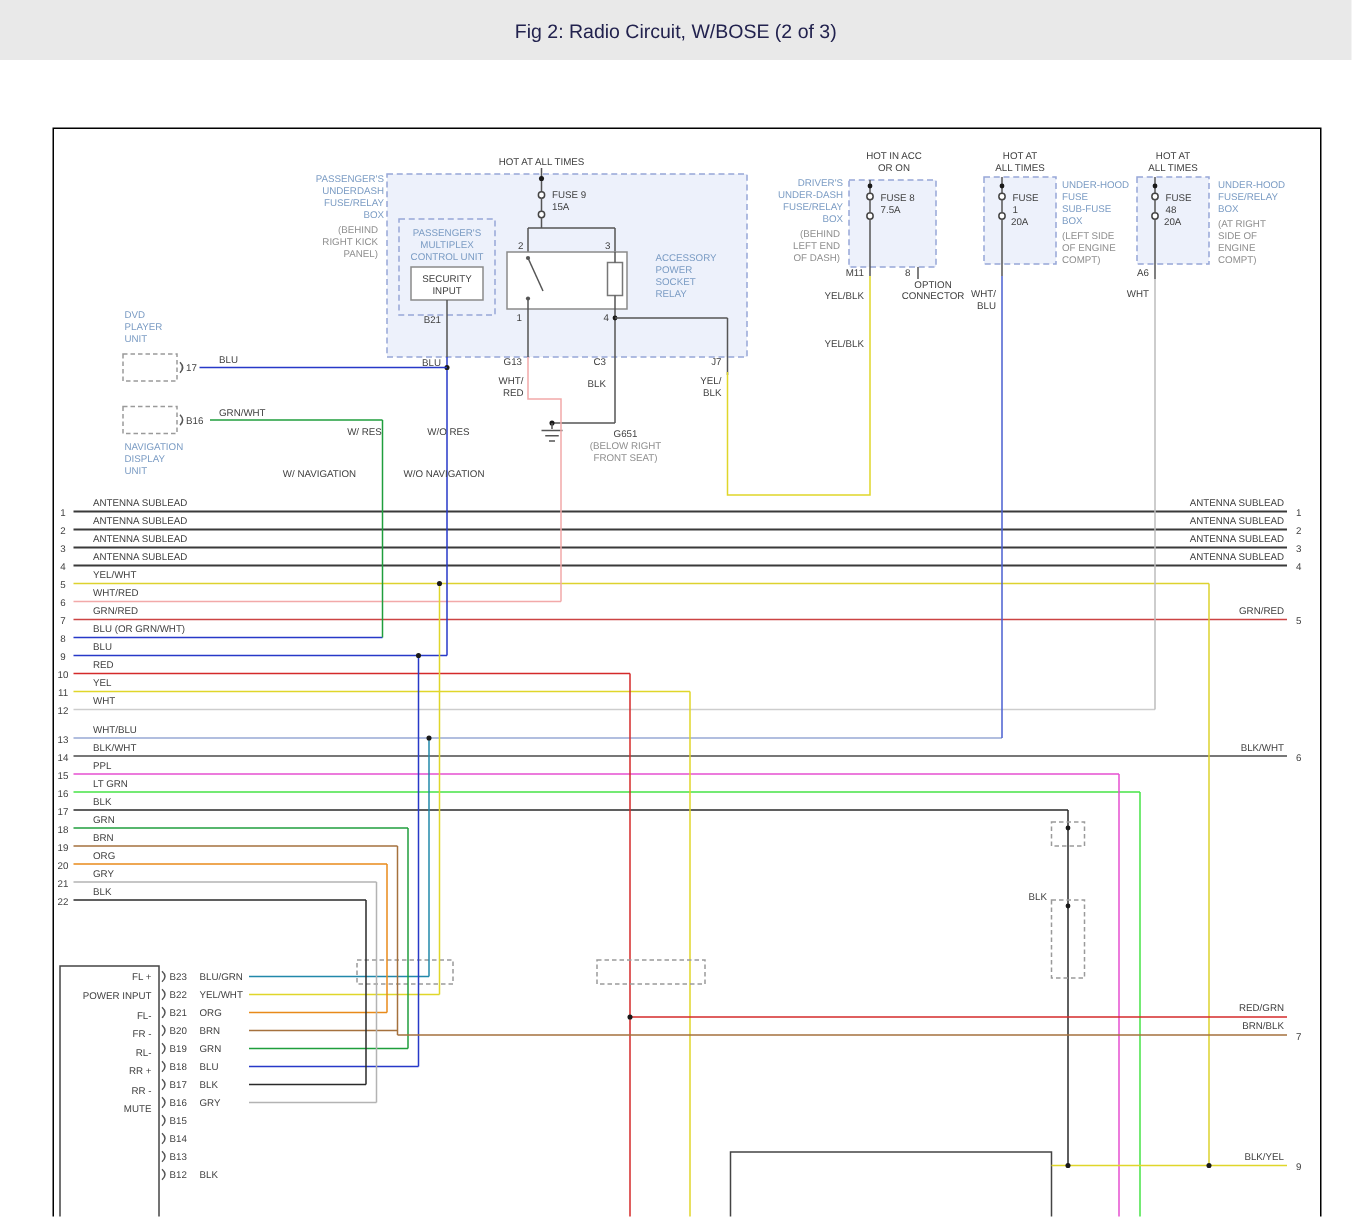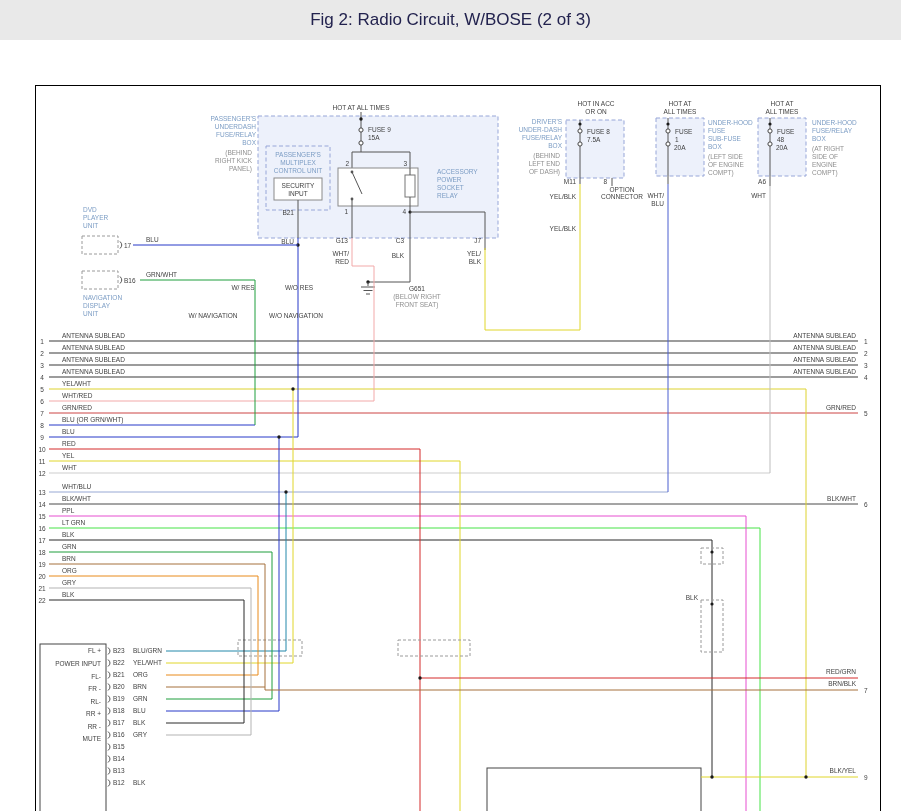--- a/index.html
+++ b/index.html
@@ -1,18 +1,18 @@
 <!DOCTYPE html>
 <html><head>
 <meta charset="utf-8">
 <style>
   html,body{margin:0;padding:0;background:#fff;}
   body{width:901px;height:811px;overflow:hidden;position:relative;font-family:"Liberation Sans",sans-serif;}
   .header{position:absolute;top:0;left:0;width:901px;height:40px;background:#e9e9e9;display:flex;align-items:center;justify-content:center;}
-  .header .title{font-size:17px;color:#22224e;}
+  .header .title{font-size:13px;color:#22224e;}
   svg{position:absolute;top:0;left:0;}
   svg text{font-family:"Liberation Sans",sans-serif;font-size:6.5px;fill:#3f3f3f;}
   svg text.blue{fill:#7b9cc4;}
   svg text.gray{fill:#8f8f8f;}
   svg .mid{text-anchor:middle;}
   svg .end{text-anchor:end;}
   .border-rect{fill:none;stroke:#000;stroke-width:1;}
   .fusebox{fill:#edf1fb;stroke:#97a6d8;stroke-width:1;stroke-dasharray:4 2.5;}
   .muxbox{fill:none;stroke:#97a6d8;stroke-dasharray:4 2.5;}
   .unitbox{fill:none;stroke:#9a9a9a;stroke-dasharray:3 2;}

